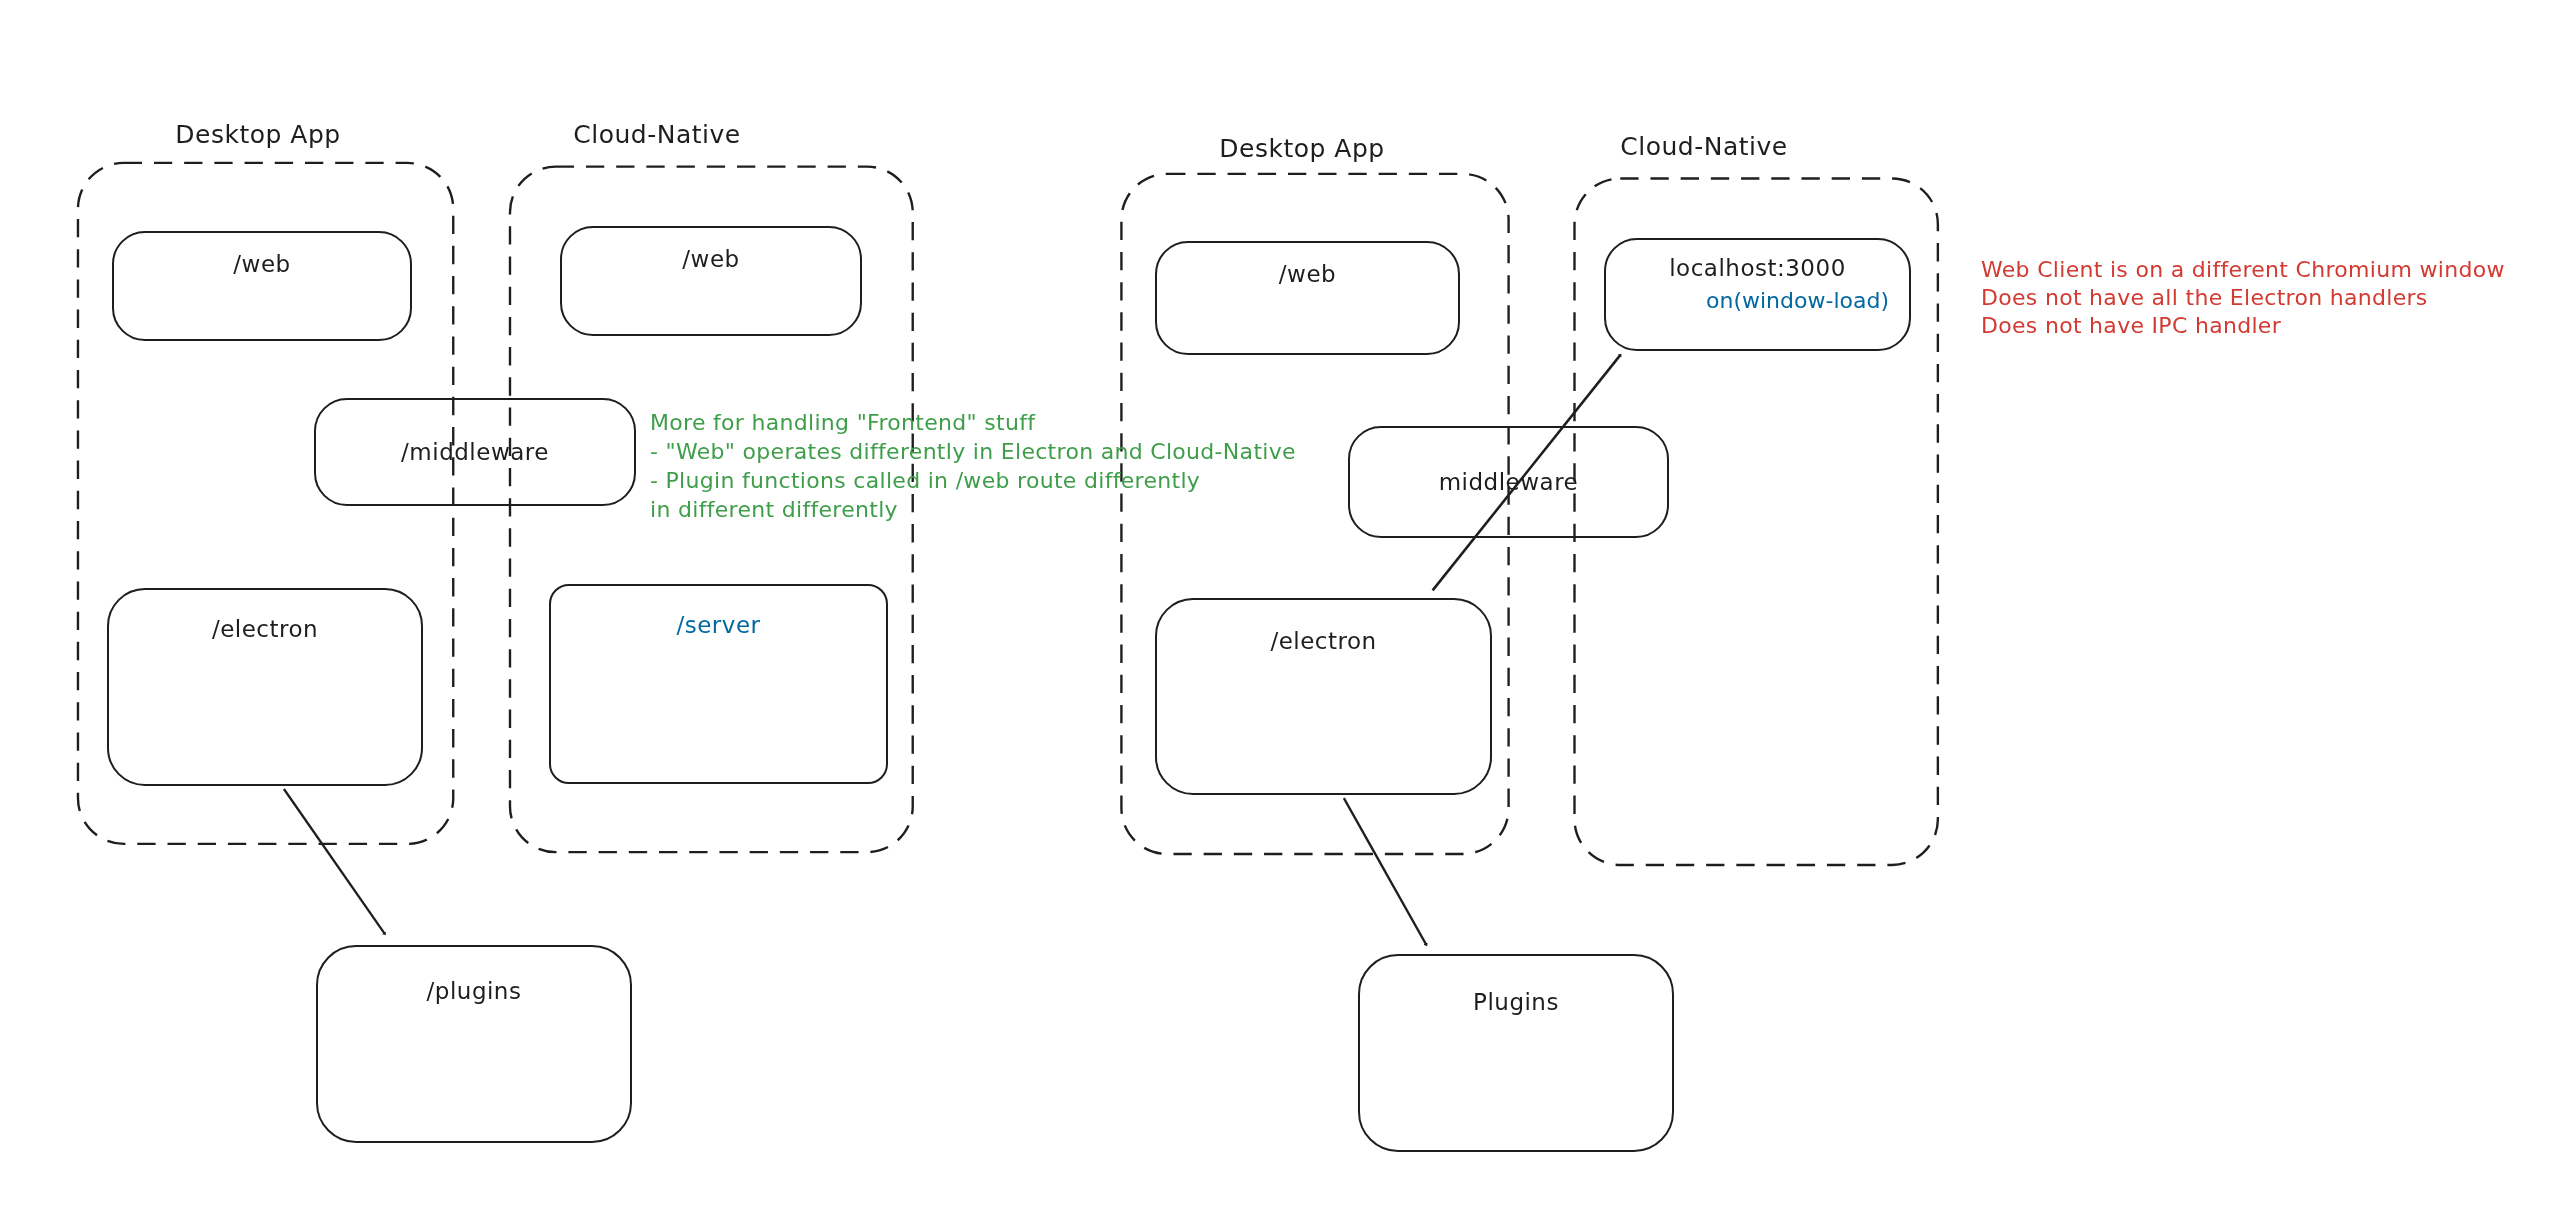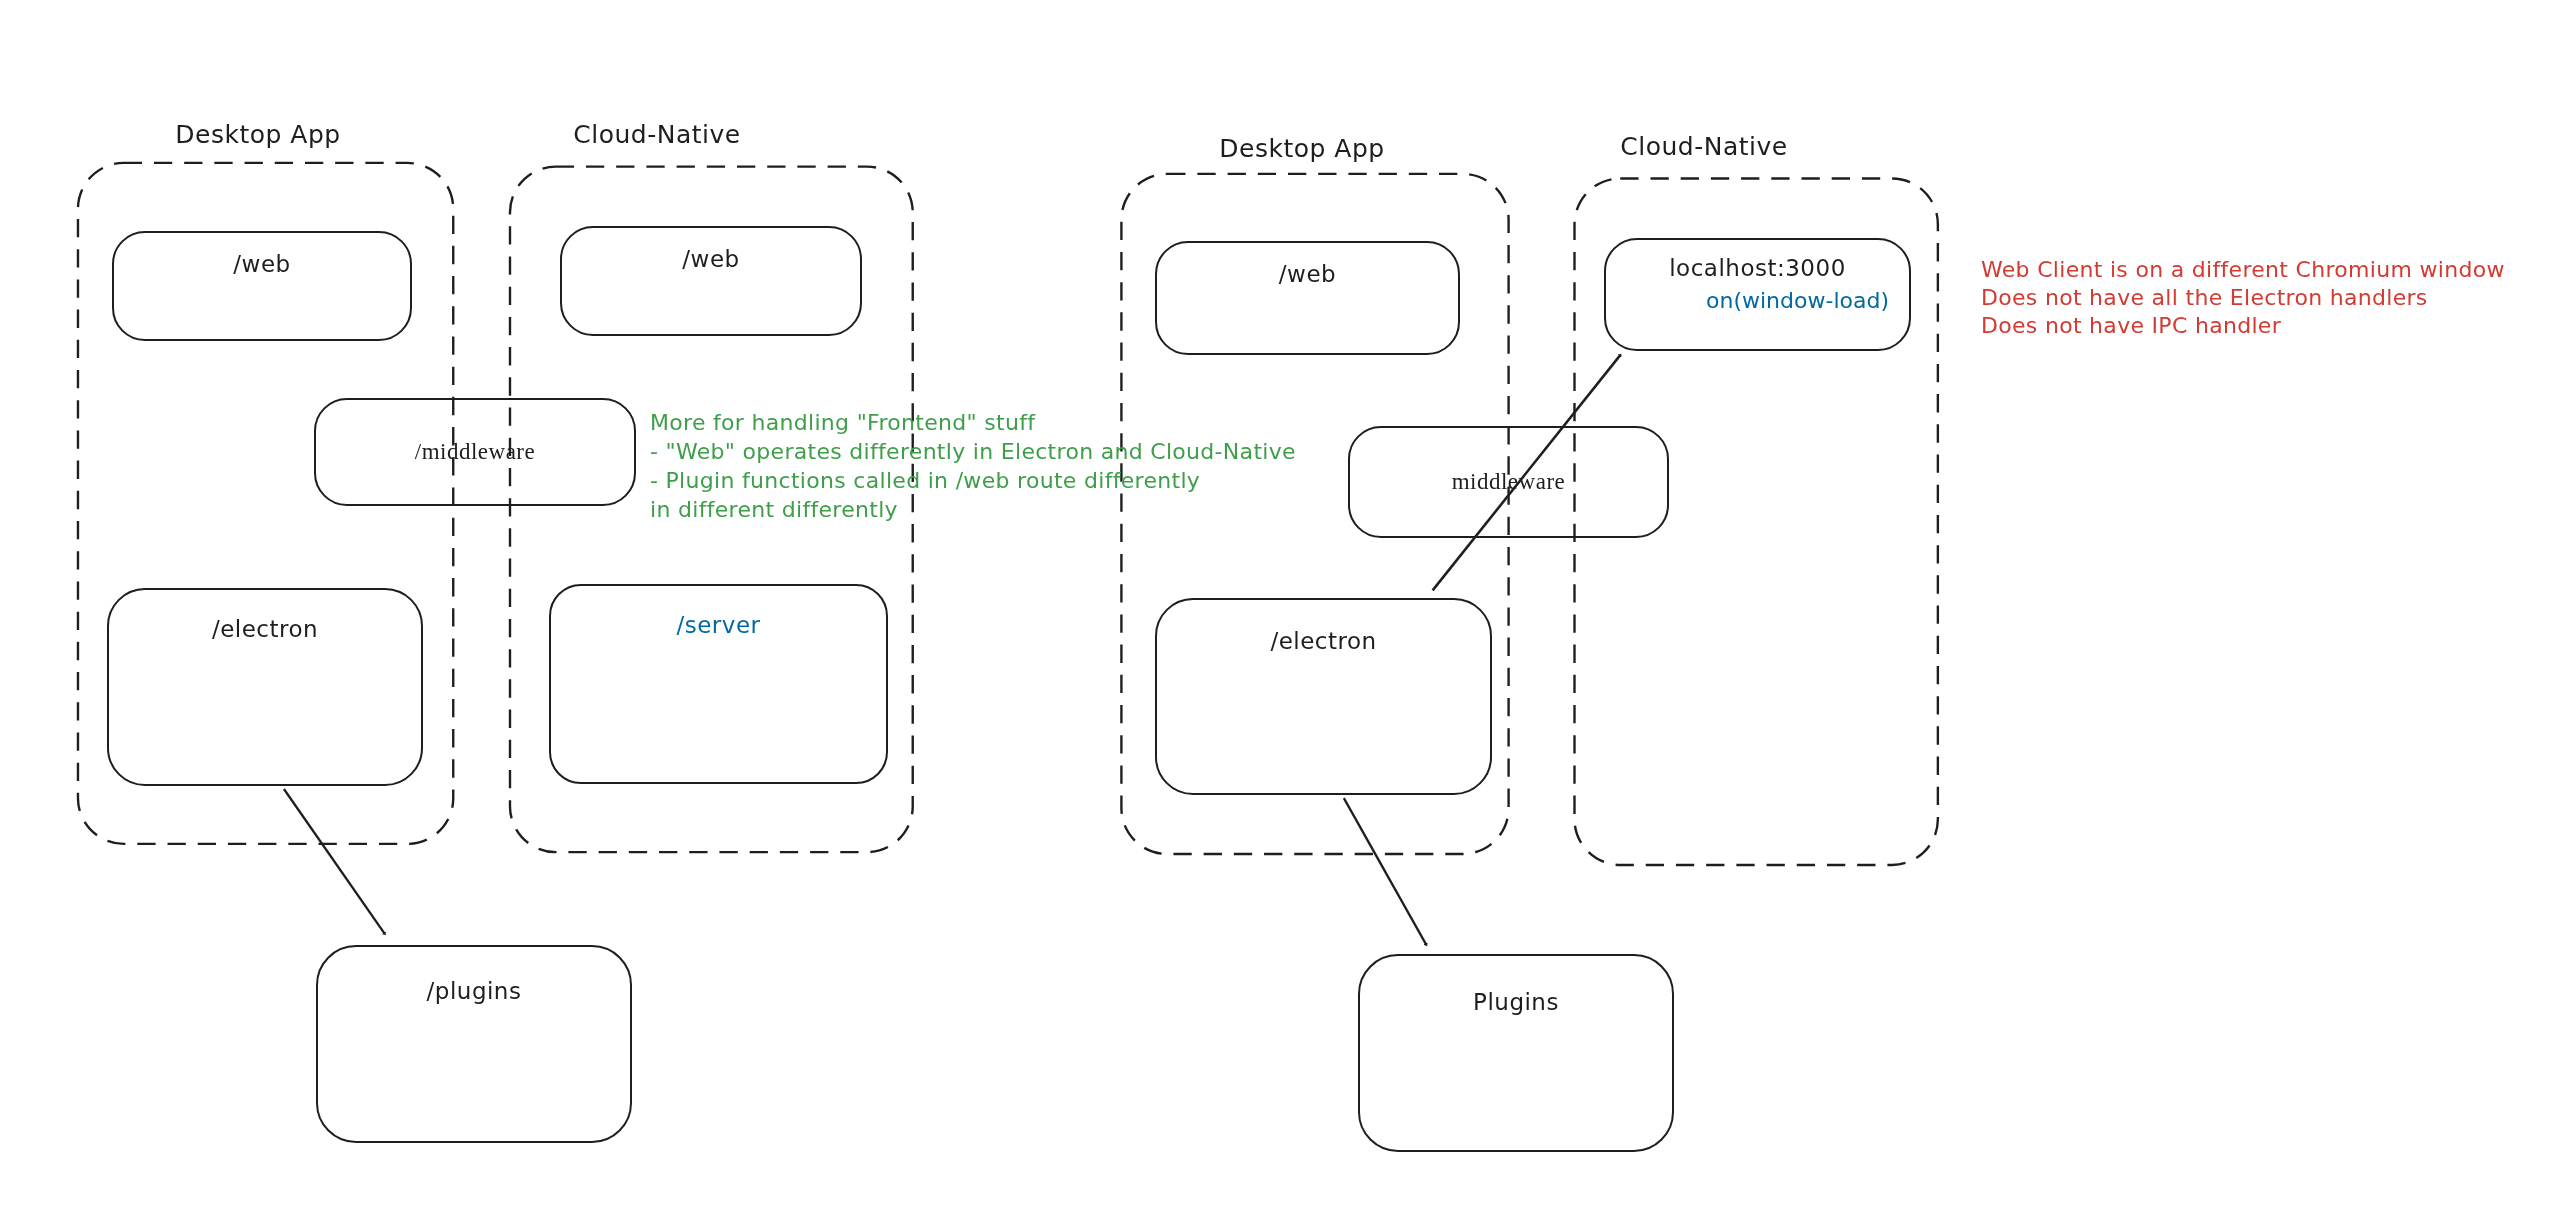--- a/index.html
+++ b/index.html
@@ -1,21 +1,21 @@
 <!DOCTYPE html>
 <html style="font-size:14.6px"><head>
 <meta charset="utf-8">
 <style>
   html,body{margin:0;padding:0;background:#ffffff;}
   body{font-family:"DejaVu Sans","Liberation Sans",sans-serif;color:#1e1e1e;}
   .canvas{position:relative;width:2576px;height:1232px;background:#ffffff;overflow:hidden;}
   .svg-layer{position:absolute;left:0;top:0;width:2576px;height:1232px;pointer-events:none;}
   .node{position:absolute;border:2.3px solid #1e1e1e;border-radius:33px;background:transparent;box-sizing:border-box;text-align:center;}
   .node .lbl{display:block;font-size:23px;letter-spacing:0.5px;}
-  .node.center{display:flex;align-items:center;justify-content:center;font-family:Liberation Serif, serif;}
+  .node.center{display:flex;align-items:center;justify-content:center;}
   .grp-label{position:absolute;font-size:25px;text-align:center;width:220px;letter-spacing:0.5px;}
   .note{position:absolute;font-size:22px;line-height:29px;white-space:pre;letter-spacing:0.3px;}
   .note.green{color:#3f9e4a;}
   .note.red{color:#d23a32;line-height:28px;}
   .red-text{color:#0369a1;}
   .sub-label{display:block;font-size:22px;margin-top:7.3px;transform:translateX(40px);}
 </style>
 </head>
 <body>
 
@@ -50,21 +50,21 @@
   </div>
 
   <div class="node center" style="left:314px;top:398px;width:322px;height:108px;">
     <span class="lbl">/middleware</span>
   </div>
 
   <div class="node" style="left:107px;top:588px;width:316px;height:198px;padding-top:26px;border-radius:38px;">
     <span class="lbl">/electron</span>
   </div>
 
-  <div class="node" style="left:549px;top:584px;width:339px;height:200px;padding-top:26px;border-radius:32px;">
+  <div class="node" style="left:549px;top:584px;width:339px;height:200px;padding-top:26px;border-radius:20px;">
     <span class="lbl red-text">/server</span>
   </div>
 
   <div class="node" style="left:316px;top:945px;width:316px;height:198px;padding-top:31px;border-radius:40px;">
     <span class="lbl">/plugins</span>
   </div>
 
   <div class="note green" style="left:650px;top:408px;"><span>More for handling "Frontend" stuff</span><br><span>- "Web" operates differently in Electron and Cloud-Native</span><br><span>- Plugin functions called in /web route differently</span><br><span>in different differently</span></div>
 
   <div class="grp-label" style="left:1192px;top:134px;">Desktop App</div>

